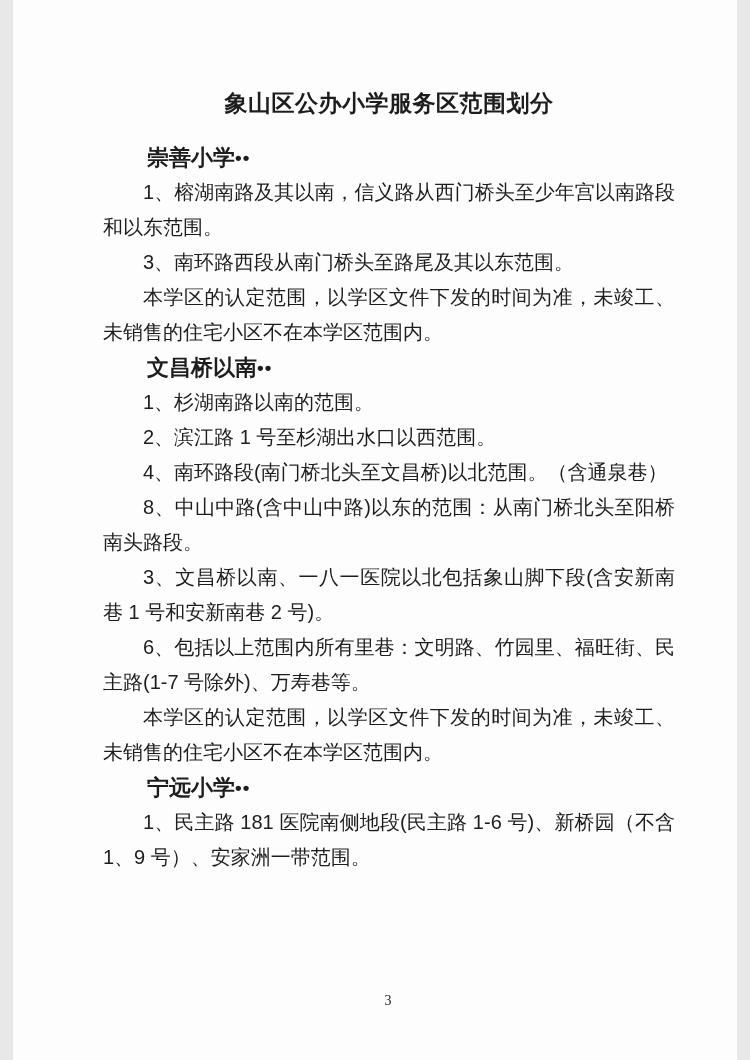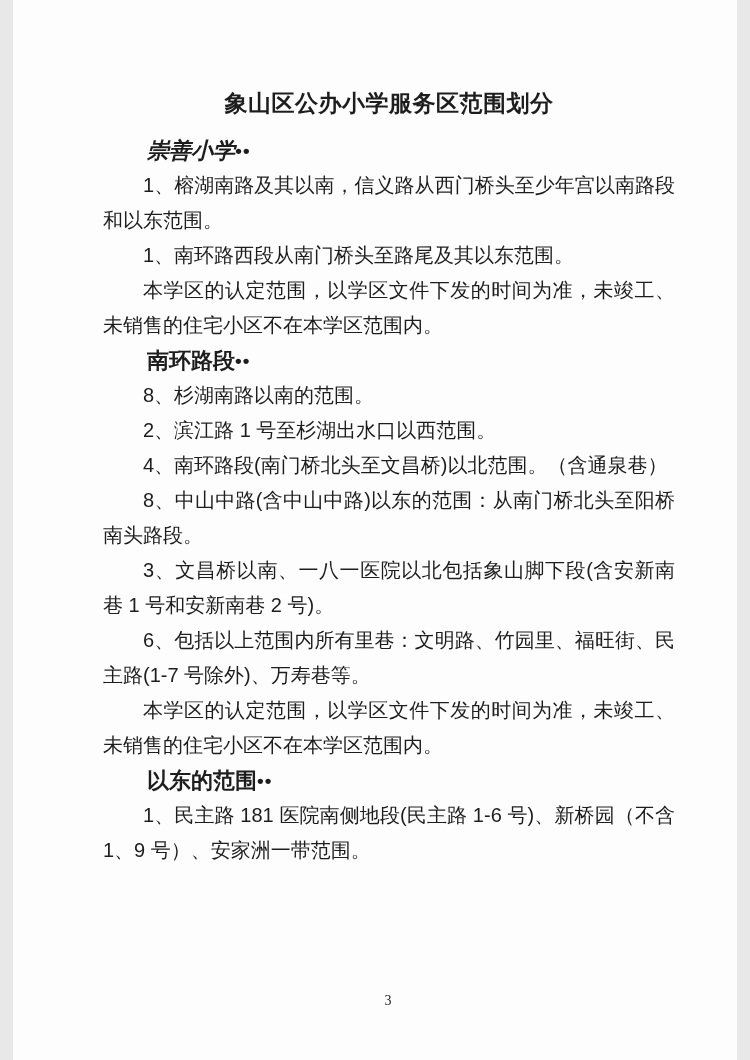--- a/index.html
+++ b/index.html
@@ -29,21 +29,21 @@
   }
   .section { margin: 0; }
   .section-heading {
     margin: 0;
     font-family: "Liberation Sans", sans-serif;
     font-weight: bold;
     font-size: 22px;
     line-height: 35px;
     text-indent: 2em;
   }
-  .section:first-of-type .section-heading { margin-top: 15px; font-style: italic; }
+  .section:first-of-type .section-heading { margin-top: 22px; }
   .heading-marks {
     font-size: 19px;
     letter-spacing: 1px;
     vertical-align: 1px;
   }
   .para {
     margin: 0;
     font-family: Liberation Sans, sans-serif;
     font-size: 20px;
     line-height: 35px;
@@ -65,36 +65,36 @@
 <body>
 
 <div class="page">
   <div class="content">
 
     <h1 class="doc-title">象山区公办小学服务区范围划分</h1>
 
     <section class="section">
       <h2 class="section-heading"><span>崇善小学</span><span class="heading-marks">••</span></h2>
       <p class="para">1、榕湖南路及其以南，信义路从西门桥头至少年宫以南路段和以东范围。</p>
-      <p class="para">1、南环路西段从南门桥头至路尾及其以东范围。</p>
+      <p class="para">3、南环路西段从南门桥头至路尾及其以东范围。</p>
       <p class="para">本学区的认定范围，以学区文件下发的时间为准，未竣工、未销售的住宅小区不在本学区范围内。</p>
     </section>
 
     <section class="section">
-      <h2 class="section-heading"><span>南环路段</span><span class="heading-marks">••</span></h2>
-      <p class="para">8、杉湖南路以南的范围。</p>
+      <h2 class="section-heading"><span>文昌桥以南</span><span class="heading-marks">••</span></h2>
+      <p class="para">1、杉湖南路以南的范围。</p>
       <p class="para">2、滨江路 1 号至杉湖出水口以西范围。</p>
       <p class="para">4、南环路段(南门桥北头至文昌桥)以北范围。（含通泉巷）</p>
       <p class="para">8、中山中路(含中山中路)以东的范围：从南门桥北头至阳桥南头路段。</p>
       <p class="para">3、文昌桥以南、一八一医院以北包括象山脚下段(含安新南巷 1 号和安新南巷 2 号)。</p>
       <p class="para">6、包括以上范围内所有里巷：文明路、竹园里、福旺街、民主路(1-7 号除外)、万寿巷等。</p>
       <p class="para">本学区的认定范围，以学区文件下发的时间为准，未竣工、未销售的住宅小区不在本学区范围内。</p>
     </section>
 
     <section class="section">
-      <h2 class="section-heading"><span>以东的范围</span><span class="heading-marks">••</span></h2>
+      <h2 class="section-heading"><span>宁远小学</span><span class="heading-marks">••</span></h2>
       <p class="para">1、民主路 181 医院南侧地段(民主路 1-6 号)、新桥园（不含 1、9 号）、安家洲一带范围。</p>
     </section>
 
   </div>
 
   <div class="page-number">3</div>
 </div>
 
 </body></html>

